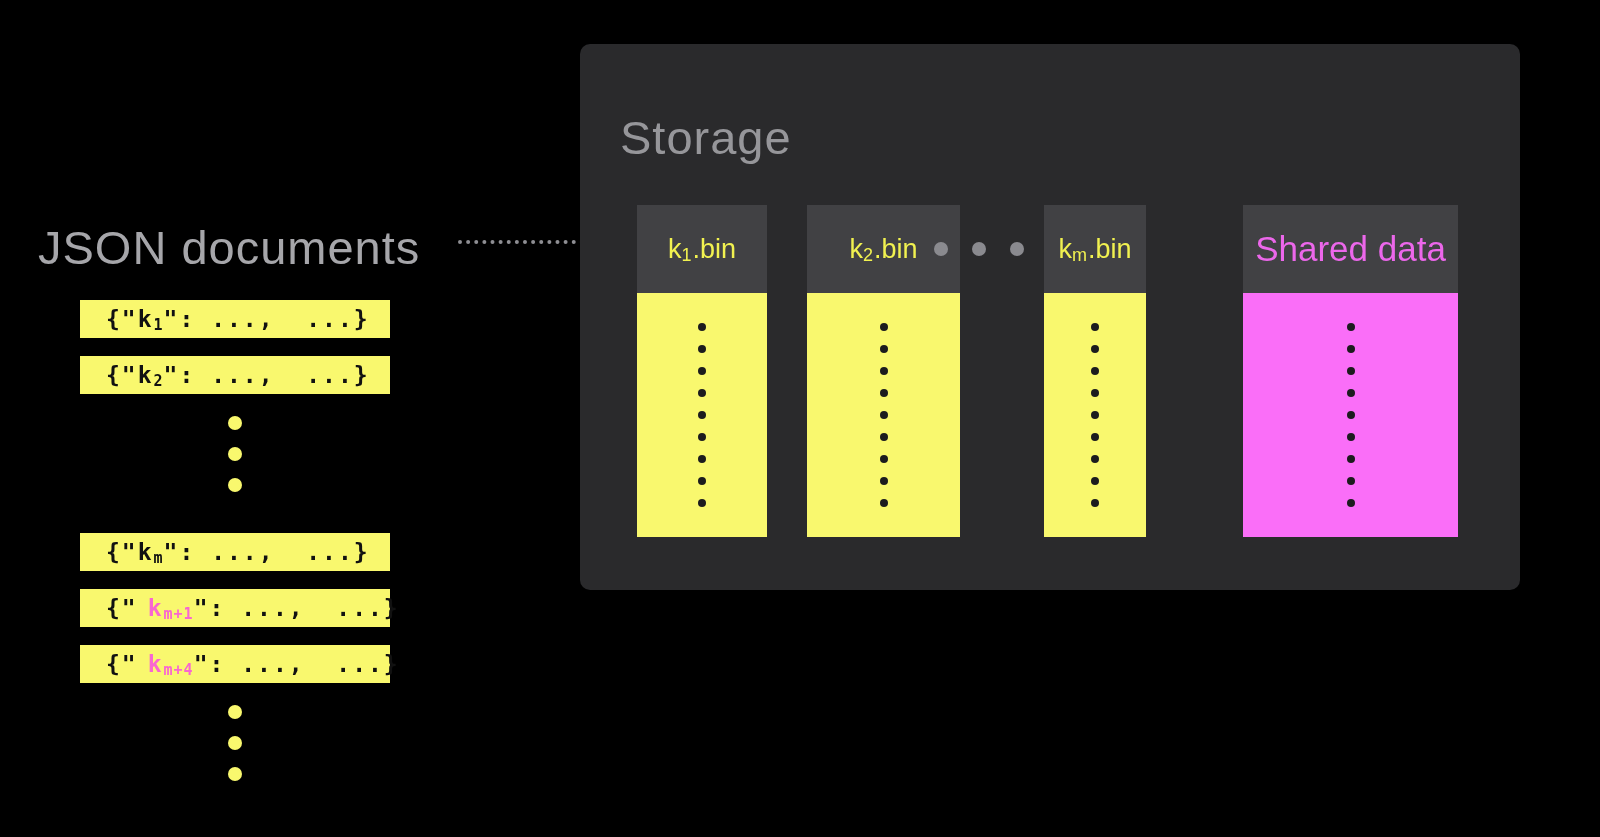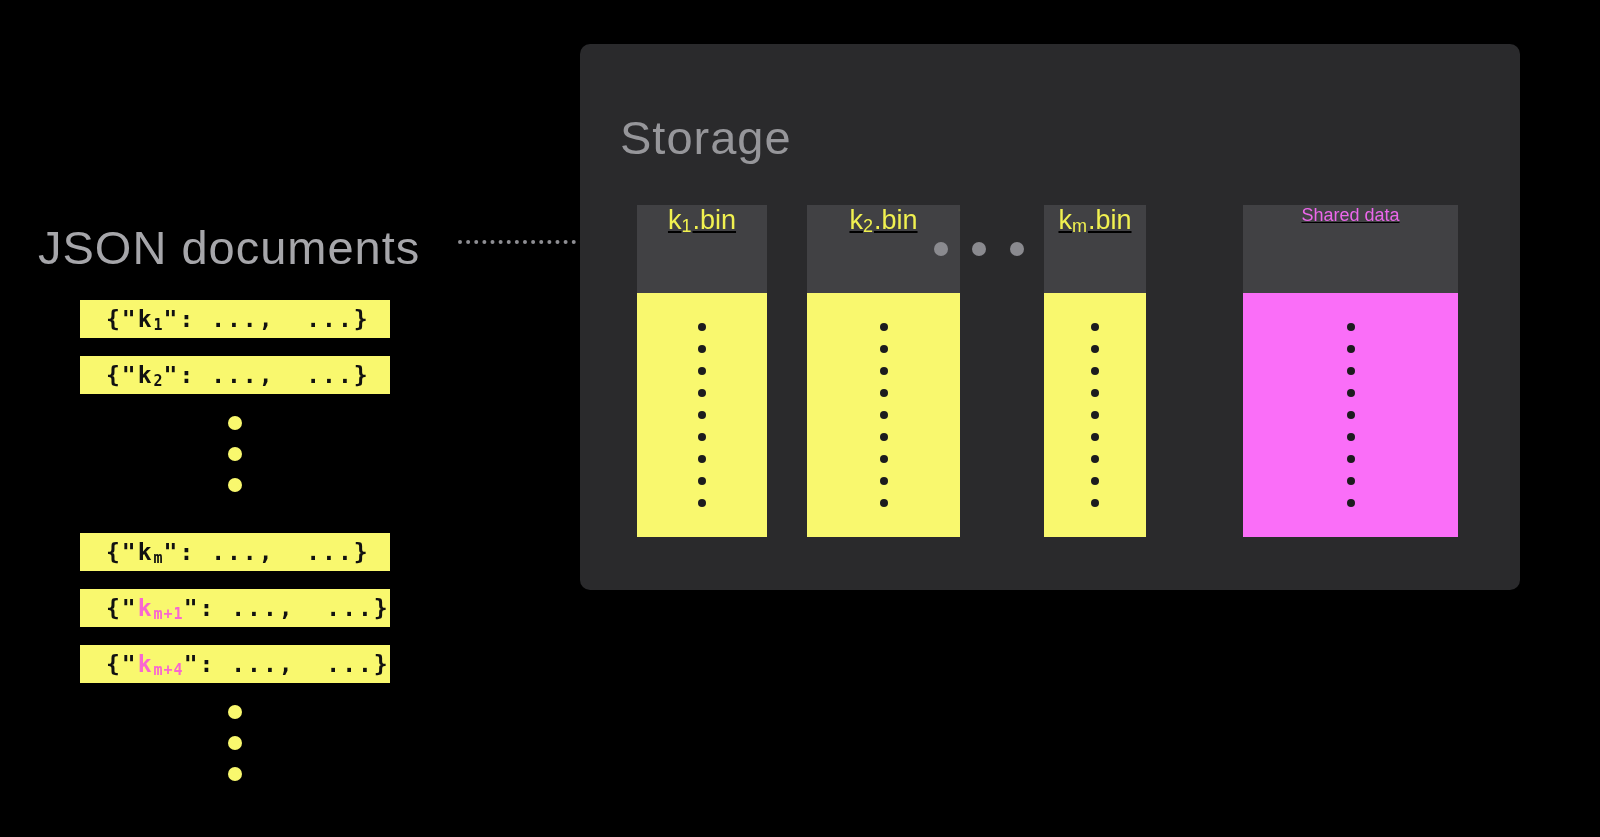--- a/index.html
+++ b/index.html
@@ -31,21 +31,21 @@
     color:#111;white-space:pre;
   }
   .doc-box + .doc-box{margin-top:18px;}
   .vdots{
     margin-top:22px;
     display:flex;flex-direction:column;align-items:center;gap:17px;
   }
   .vdots + .doc-box{margin-top:41px;}
   .ydot{width:14px;height:14px;border-radius:50%;background:var(--yellow);}
   .key-sub{font-size:15px;position:relative;bottom:-0.22em;letter-spacing:1px;}
-  .pink{color:var(--pink-key);}
+  .pink{color:var(--pink-key);margin-left:10px;}
 
   
   .arrow-line{
     position:absolute;left:458px;top:240px;width:126px;height:0;
     border-top:4px dotted var(--arrow);
   }
   .arrow-head{
     position:absolute;left:584px;top:232px;width:0;height:0;
     border-left:20px solid var(--arrow);
     border-top:10px solid transparent;
@@ -58,28 +58,28 @@
     background:var(--panel);border-radius:10px;
   }
   .storage-title{
     position:absolute;left:40px;top:66px;
     font-size:47px;font-weight:400;letter-spacing:1px;
     color:var(--gray-title2);
   }
   .col{position:absolute;top:161px;}
   .col-header{
     height:88px;background:var(--header);
-    display:flex;align-items:flex-start;justify-content:center;text-decoration:underline;
+    display:flex;align-items:center;justify-content:center;
   }
   .bin-label{
     color:var(--label-yellow);
     font-size:27px;font-weight:400;white-space:nowrap;
   }
   .bin-label .key-sub{font-size:18px;bottom:-0.18em;}
-  .shared-label{color:var(--shared-label);font-size:18px;white-space:nowrap;}
+  .shared-label{color:var(--shared-label);font-size:35px;white-space:nowrap;}
   .col-body{height:244px;background:var(--yellow);
     display:flex;flex-direction:column;align-items:center;justify-content:center;gap:14px;}
   .col.shared .col-body{background:var(--magenta);}
   .bdot{width:8px;height:8px;border-radius:50%;background:#1c1c1e;}
   .gap-dots{
     position:absolute;top:161px;height:88px;
     display:flex;align-items:center;justify-content:center;gap:24px;
   }
   .gdot{width:14px;height:14px;border-radius:50%;background:var(--gray-dot);}
 </style>

